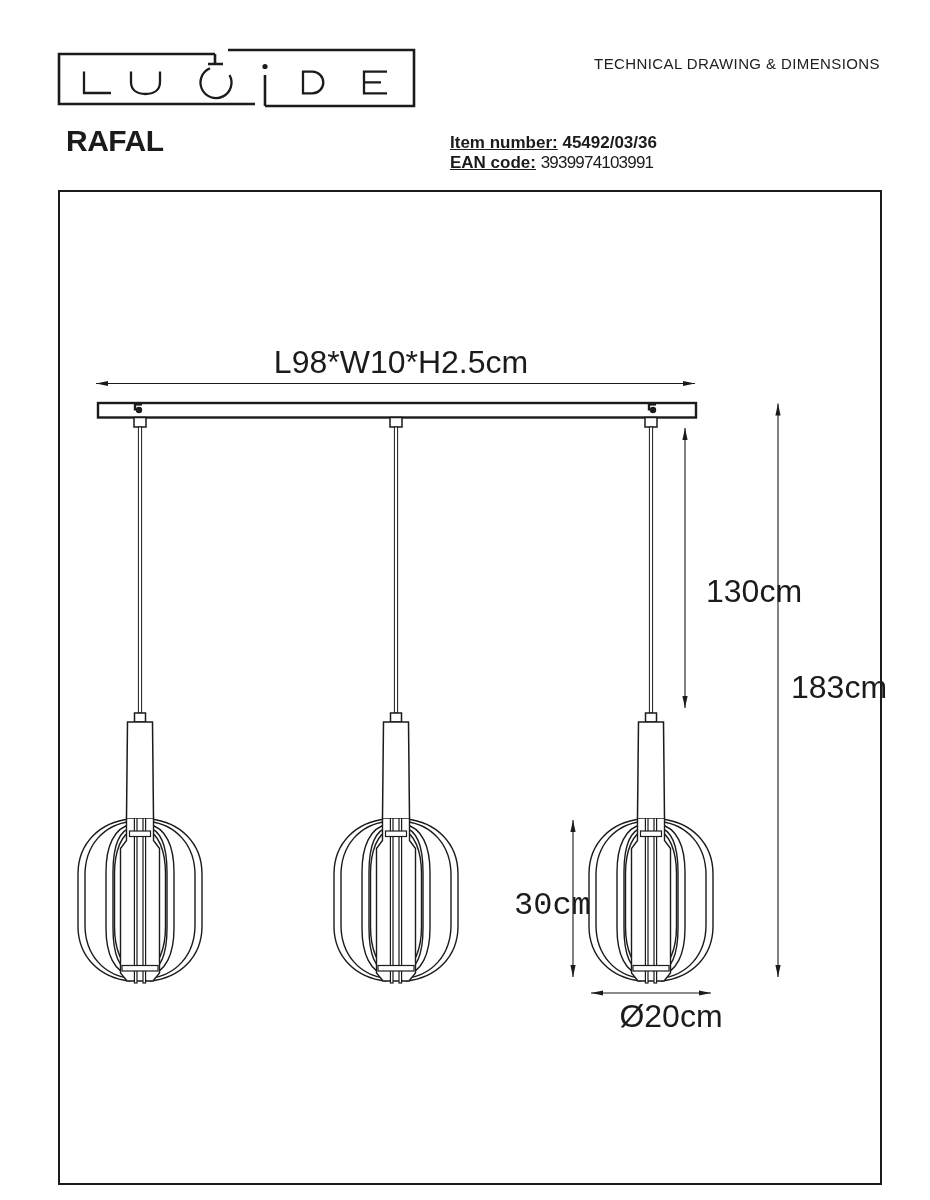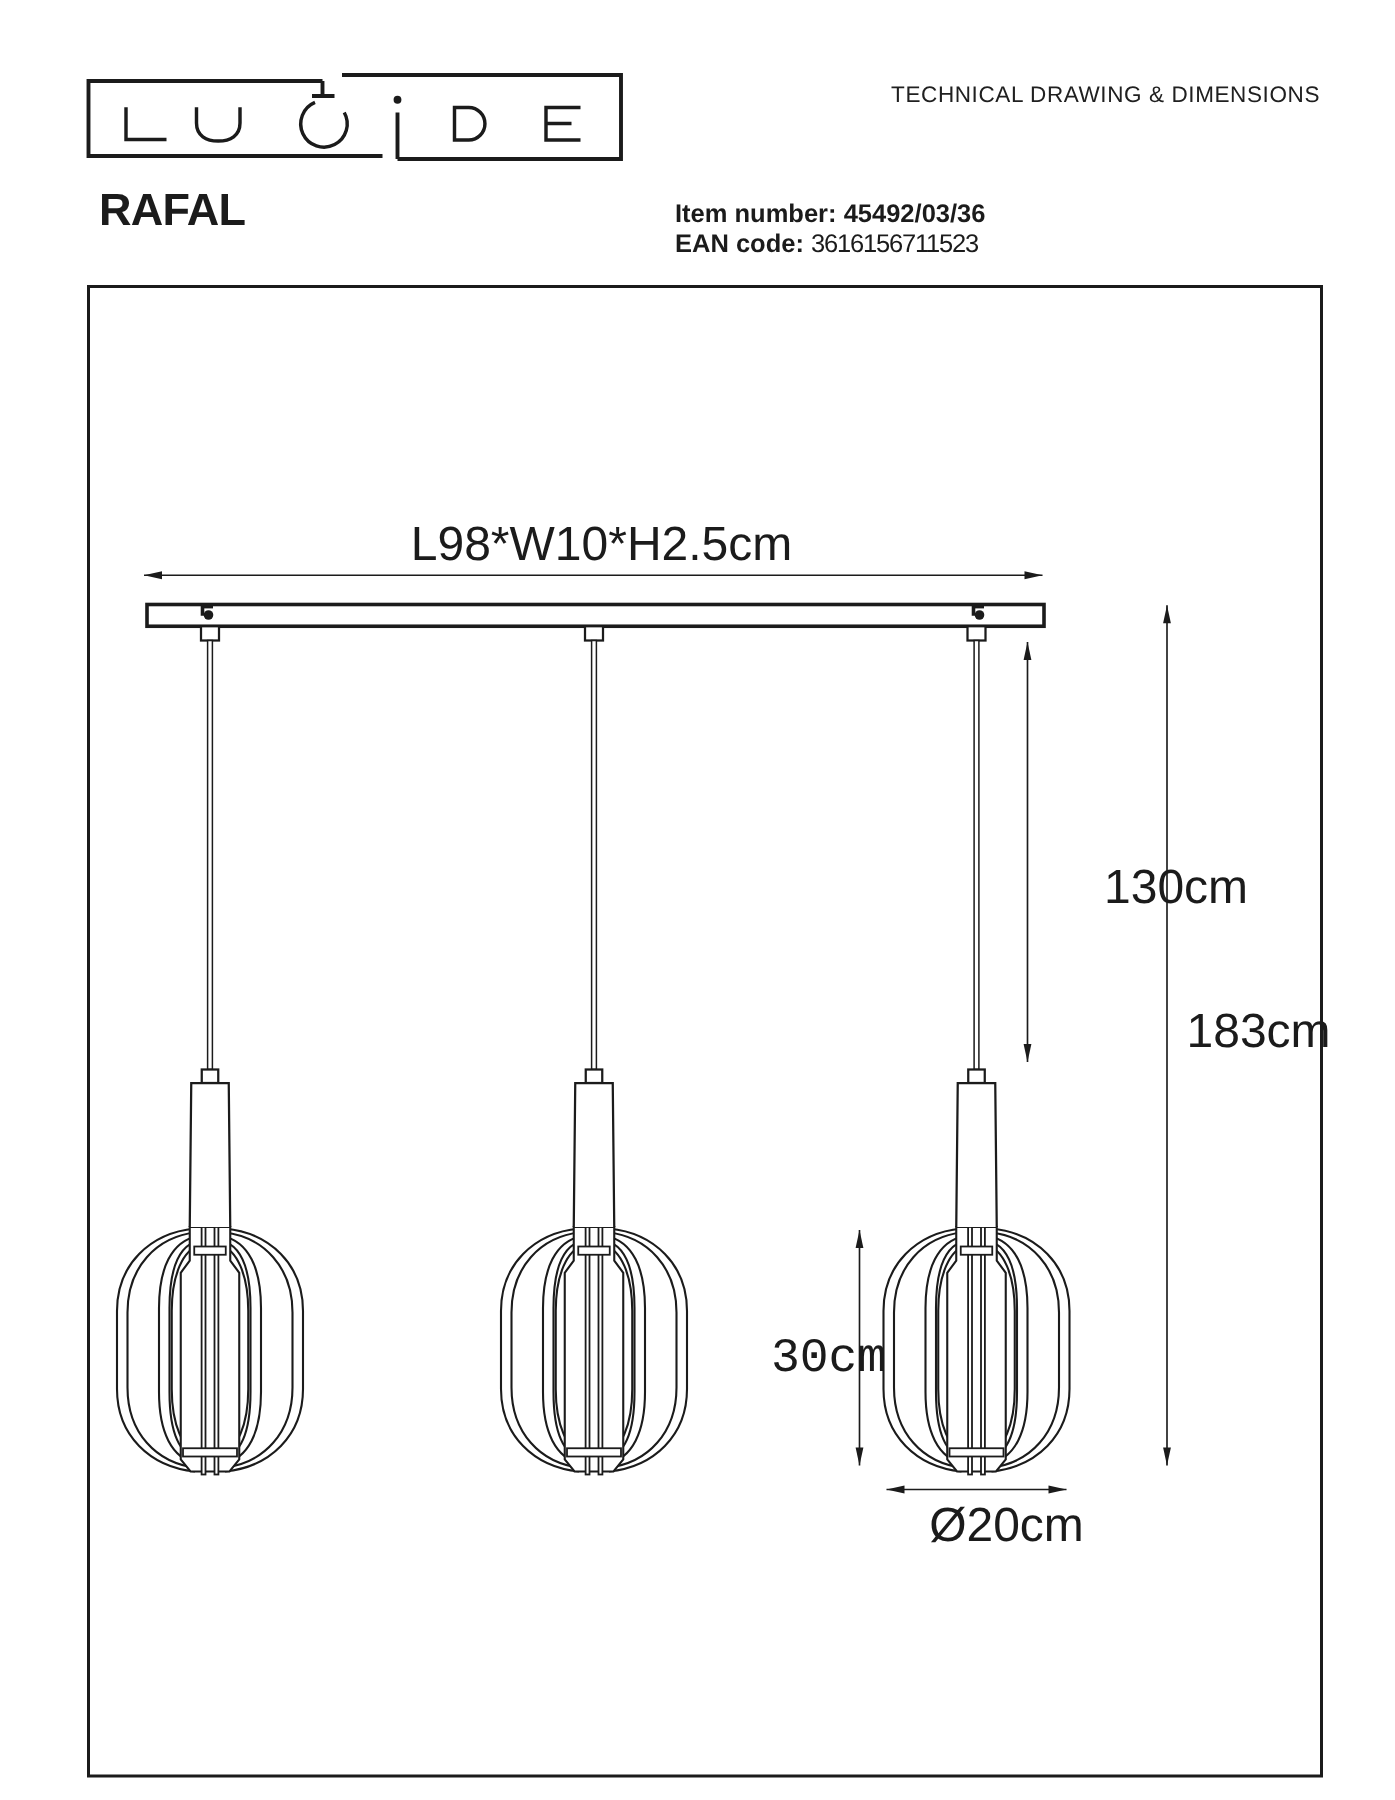--- a/index.html
+++ b/index.html
@@ -12,21 +12,21 @@
   .abs { position:absolute; }
   .doc-title {
     top:55px; right:50px; font-size:15px; letter-spacing:.4px; color:#202020;
     white-space:nowrap;
   }
   .product-name {
     left:66px; top:124px; font-size:30px; font-weight:700; letter-spacing:-.5px;
     white-space:nowrap;
   }
   .meta { left:450px; top:133px; font-size:17px; line-height:20px; white-space:nowrap; }
-  .meta .lbl { font-weight:700; }
+  .meta .lbl { font-weight:700;text-decoration:underline; }
   .meta .val { font-weight:700;text-align:right; }
   .meta .val-ean { font-weight:400; letter-spacing:-0.8px; }
   .frame {
     left:58px; top:190px; width:824px; height:995px;
     border:2px solid var(--ink); box-sizing:border-box;
   }
   svg.draw { left:0; top:0; width:930px; height:1200px; pointer-events:none; }
   svg.logo { left:50px; top:40px; width:380px; height:85px; }
   .dimlabel {
     position:absolute; font-size:32px; font-weight:400; color:var(--ink);
@@ -58,21 +58,21 @@
 
   <div class="product-name abs">RAFAL</div>
 
   <div class="meta abs">
     <div>
       <span class="lbl">Item number:</span>
       <span class="val">45492/03/36</span>
     </div>
     <div>
       <span class="lbl">EAN code:</span>
-      <span class="val-ean">3616156711523</span>
+      <span class="val-ean">3939974103991</span>
     </div>
   </div>
 
   <div class="frame abs"></div>
 
   <svg class="draw abs" viewBox="0 0 930 1200">
     <defs>
       <marker id="arw" viewBox="0 0 13 7" refX="12.5" refY="3.5" markerWidth="13" markerHeight="7" markerUnits="userSpaceOnUse" orient="auto-start-reverse">
         <path d="M12.5,3.5 L0.5,0.9 L0.5,6.1 Z" fill="currentColor"></path>
       </marker>
@@ -128,18 +128,18 @@
     <g stroke="currentColor" stroke-width="1.1" fill="none" style="marker-start:url(#arw); marker-end:url(#arw);">
       <path d="M96,383.5 H695"></path>
       <path d="M685,428 V708"></path>
       <path d="M778,403.5 V977"></path>
       <path d="M573,820 V977"></path>
       <path d="M591,993 H711"></path>
     </g>
   </svg>
 
   <div class="dimlabel centered" style="left:401px; top:344px;">L98*W10*H2.5cm</div>
-  <div class="dimlabel" style="left:736px; top:573px;">130cm</div>
+  <div class="dimlabel" style="left:706px; top:573px;">130cm</div>
   <div class="dimlabel" style="left:791px; top:669px;">183cm</div>
   <div class="dimlabel" style="left:514px; top:887px;font-family:Liberation Mono, monospace;">30cm</div>
   <div class="dimlabel centered" style="left:671px; top:998px;">Ø20cm</div>
 
 </div>
 
 </body></html>

